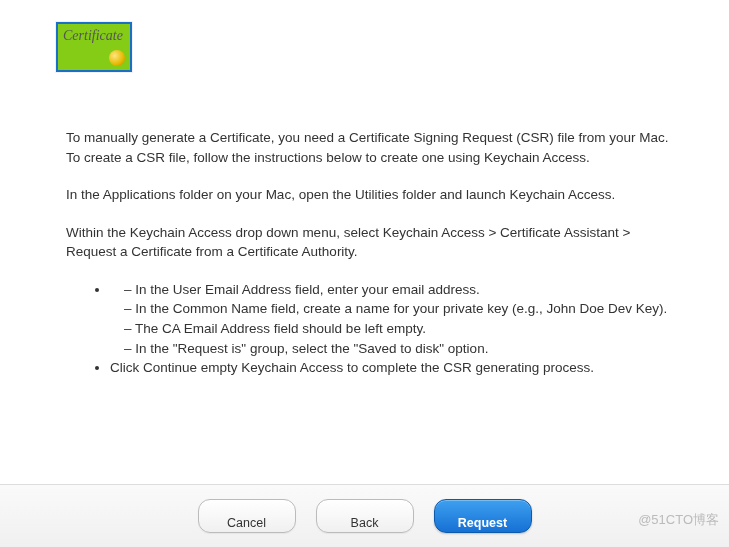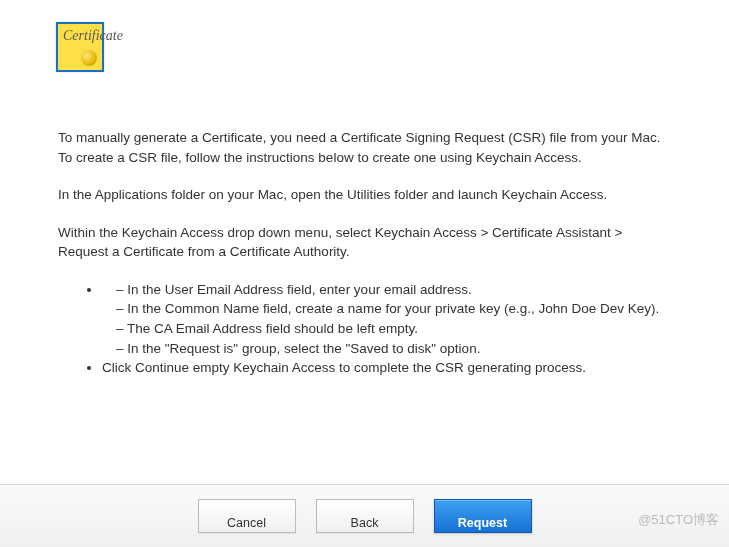--- a/index.html
+++ b/index.html
@@ -15,24 +15,24 @@
       padding: 0;
       background: #fff;
     }
     .header {
       display: flex;
       align-items: center;
       padding: 22px 56px 22px 56px;
       gap: 28px;
     }
     .cert-icon-box {
-      width: 48px;
+      width: 76px;
       height: 50px;
       border: 2.5px solid #1a6fc9;
-      background: #fde047;
+      background: #84cc16;
       position: relative;
       flex-shrink: 0;
       box-shadow: 0 0 0 1px rgba(0,0,0,0.05);
     }
     .cert-icon-text {
       font-family: "Brush Script MT", cursive;
       font-size: 14px;
       color: #555;
       position: absolute;
       top: 4px;
@@ -51,20 +51,21 @@
     .title {
       font-size: 19px;
       font-weight: bold;
       color: #333;
     }
     .body {
       padding: 34px 58px 0 58px;
       font-size: 13.5px;
       line-height: 1.45;
       color: #333;
+      margin-left: 8px;
     }
     .para {
       margin-bottom: 18px;
     }
     .strong-line {
       font-weight: bold;
       display: block;
     }
     .list {
       list-style: disc;
@@ -89,21 +90,21 @@
       border-top: 1px solid #ddd;
       padding: 14px 30px;
       display: flex;
       justify-content: center;
       gap: 20px;
       background: linear-gradient(#fafafa, #f0f0f0);
     }
     .btn {
       min-width: 98px;
       height: 20px;
-      border-radius: 0;
+      border-radius: 12px;
       font-size: 12.5px;
       font-family: inherit;
       cursor: pointer;
       padding: 16px 20px;
     }
     .btn-default {
       background: linear-gradient(#ffffff, #f0f0f0);
       border: 1px solid #bbb;
       color: #333;
       box-shadow: 0 1px 0 rgba(255,255,255,0.6) inset, 0 1px 1px rgba(0,0,0,0.05);

